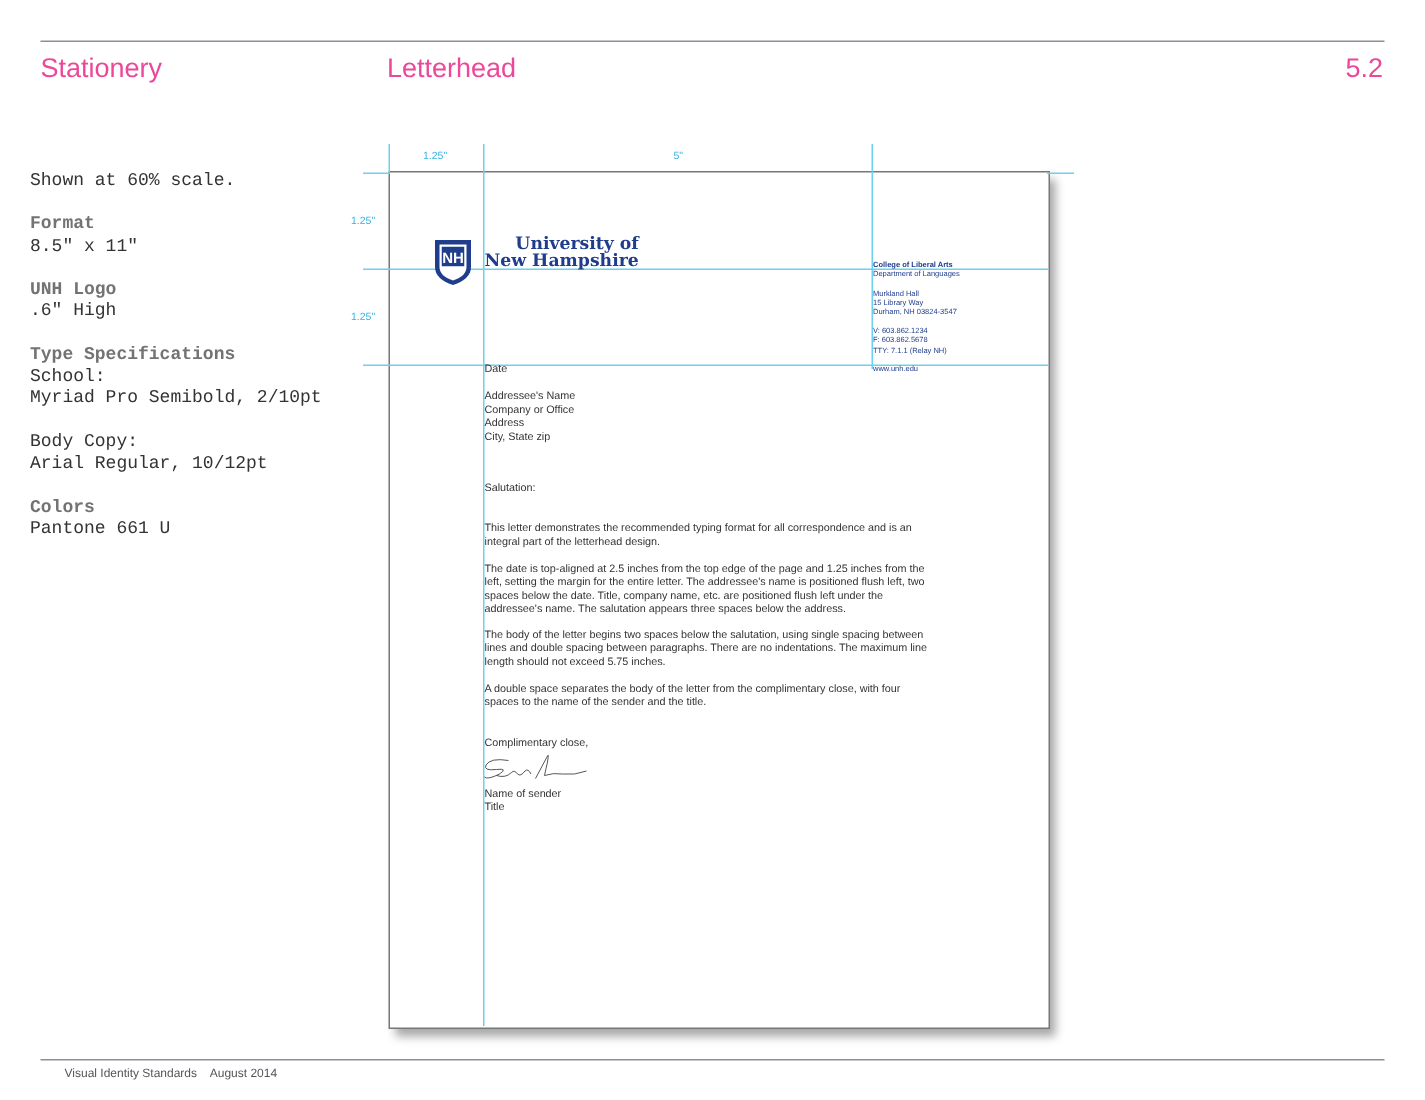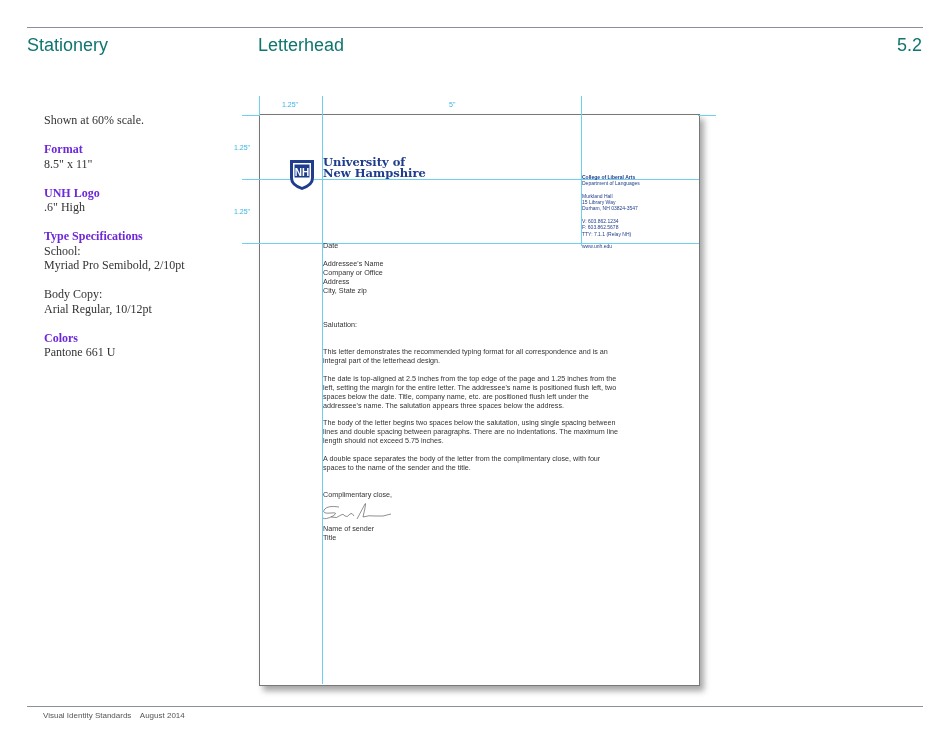--- a/index.html
+++ b/index.html
@@ -4,41 +4,41 @@
   <style>
     html, body { margin: 0; padding: 0; }
     body {
       width: 950px; height: 733px; position: relative; overflow: hidden;
       background: #ffffff;
       font-family: "DejaVu Sans", sans-serif;
     }
     .abs { position: absolute; }
     .rule-top { left: 27px; top: 27px; width: 896px; height: 1px; background: #8a8f99; }
     .rule-bottom { left: 27px; top: 706px; width: 896px; height: 1px; background: #8a8f99; }
-    .hdr { font-family: "Liberation Sans", sans-serif; color: #0f766e; font-size: 18px; top: 35px; }
+    .hdr { font-family: "Liberation Sans", sans-serif; color: #ec4899; font-size: 18px; top: 35px; }
     .hdr-left { left: 27px; }
     .hdr-mid { left: 258px; }
     .hdr-right { right: 28px; }
     .footer { left: 27px; top: 711px; font-family: "Liberation Sans", sans-serif; font-size: 8px; color: #555; white-space: pre; margin-left: 16px; }
 
-    .sidebar { left: 44px; top: 113px; width: 210px; font-family: Liberation Serif, serif; font-size: 12px; color: #333; line-height: 14.5px; }
+    .sidebar { left: 20px; top: 113px; width: 210px; font-family: Liberation Mono, monospace; font-size: 12px; color: #333; line-height: 14.5px; }
     .sidebar .blk { margin-bottom: 14.5px; }
-    .sidebar .bold { font-weight: bold; color: #6d28d9; }
+    .sidebar .bold { font-weight: bold; color: #737373; }
 
     .page {
       left: 259px; top: 114px; width: 439px; height: 570px;
       border: 1px solid #777; background: #fff;
       box-shadow: 4px 5px 6px rgba(0,0,0,0.35);
     }
     .guide-v { width: 1px; background: #6dd0f0; }
     .guide-h { height: 1px; background: #6dd0f0; }
     .dim { font-family: "Liberation Sans", sans-serif; font-size: 7px; color: #39b3e0; }
 
     .logo-shield { left: 290px; top: 160px; width: 24px; height: 30px; }
-    .logo-text { left: 323px; top: 157px; font-family: "DejaVu Serif", serif; font-weight: bold; color: #1f3d8c; font-size: 11.5px; line-height: 11px; }
+    .logo-text { left: 323px; top: 157px; font-family: "DejaVu Serif", serif; font-weight: bold; color: #1f3d8c; font-size: 11.5px; line-height: 11px; text-align: right; }
 
     .contact { left: 582px; top: 174px; font-family: "Liberation Sans", sans-serif; font-size: 5px; line-height: 6.3px; color: #1f3d8c; }
     .contact .gap { height: 6.3px; }
     .contact .strong { font-weight: bold; }
 
     .letter { left: 323px; top: 242px; width: 300px; font-family: "Liberation Sans", sans-serif; font-size: 7.2px; line-height: 8.9px; color: #333; }
     .letter p { margin: 0; }
     .sp1 { height: 8.9px; }
     .sp3 { height: 26px; }
     .sig { width: 80px; height: 24px; display: block; margin: 2px 0 0 -2px; }

